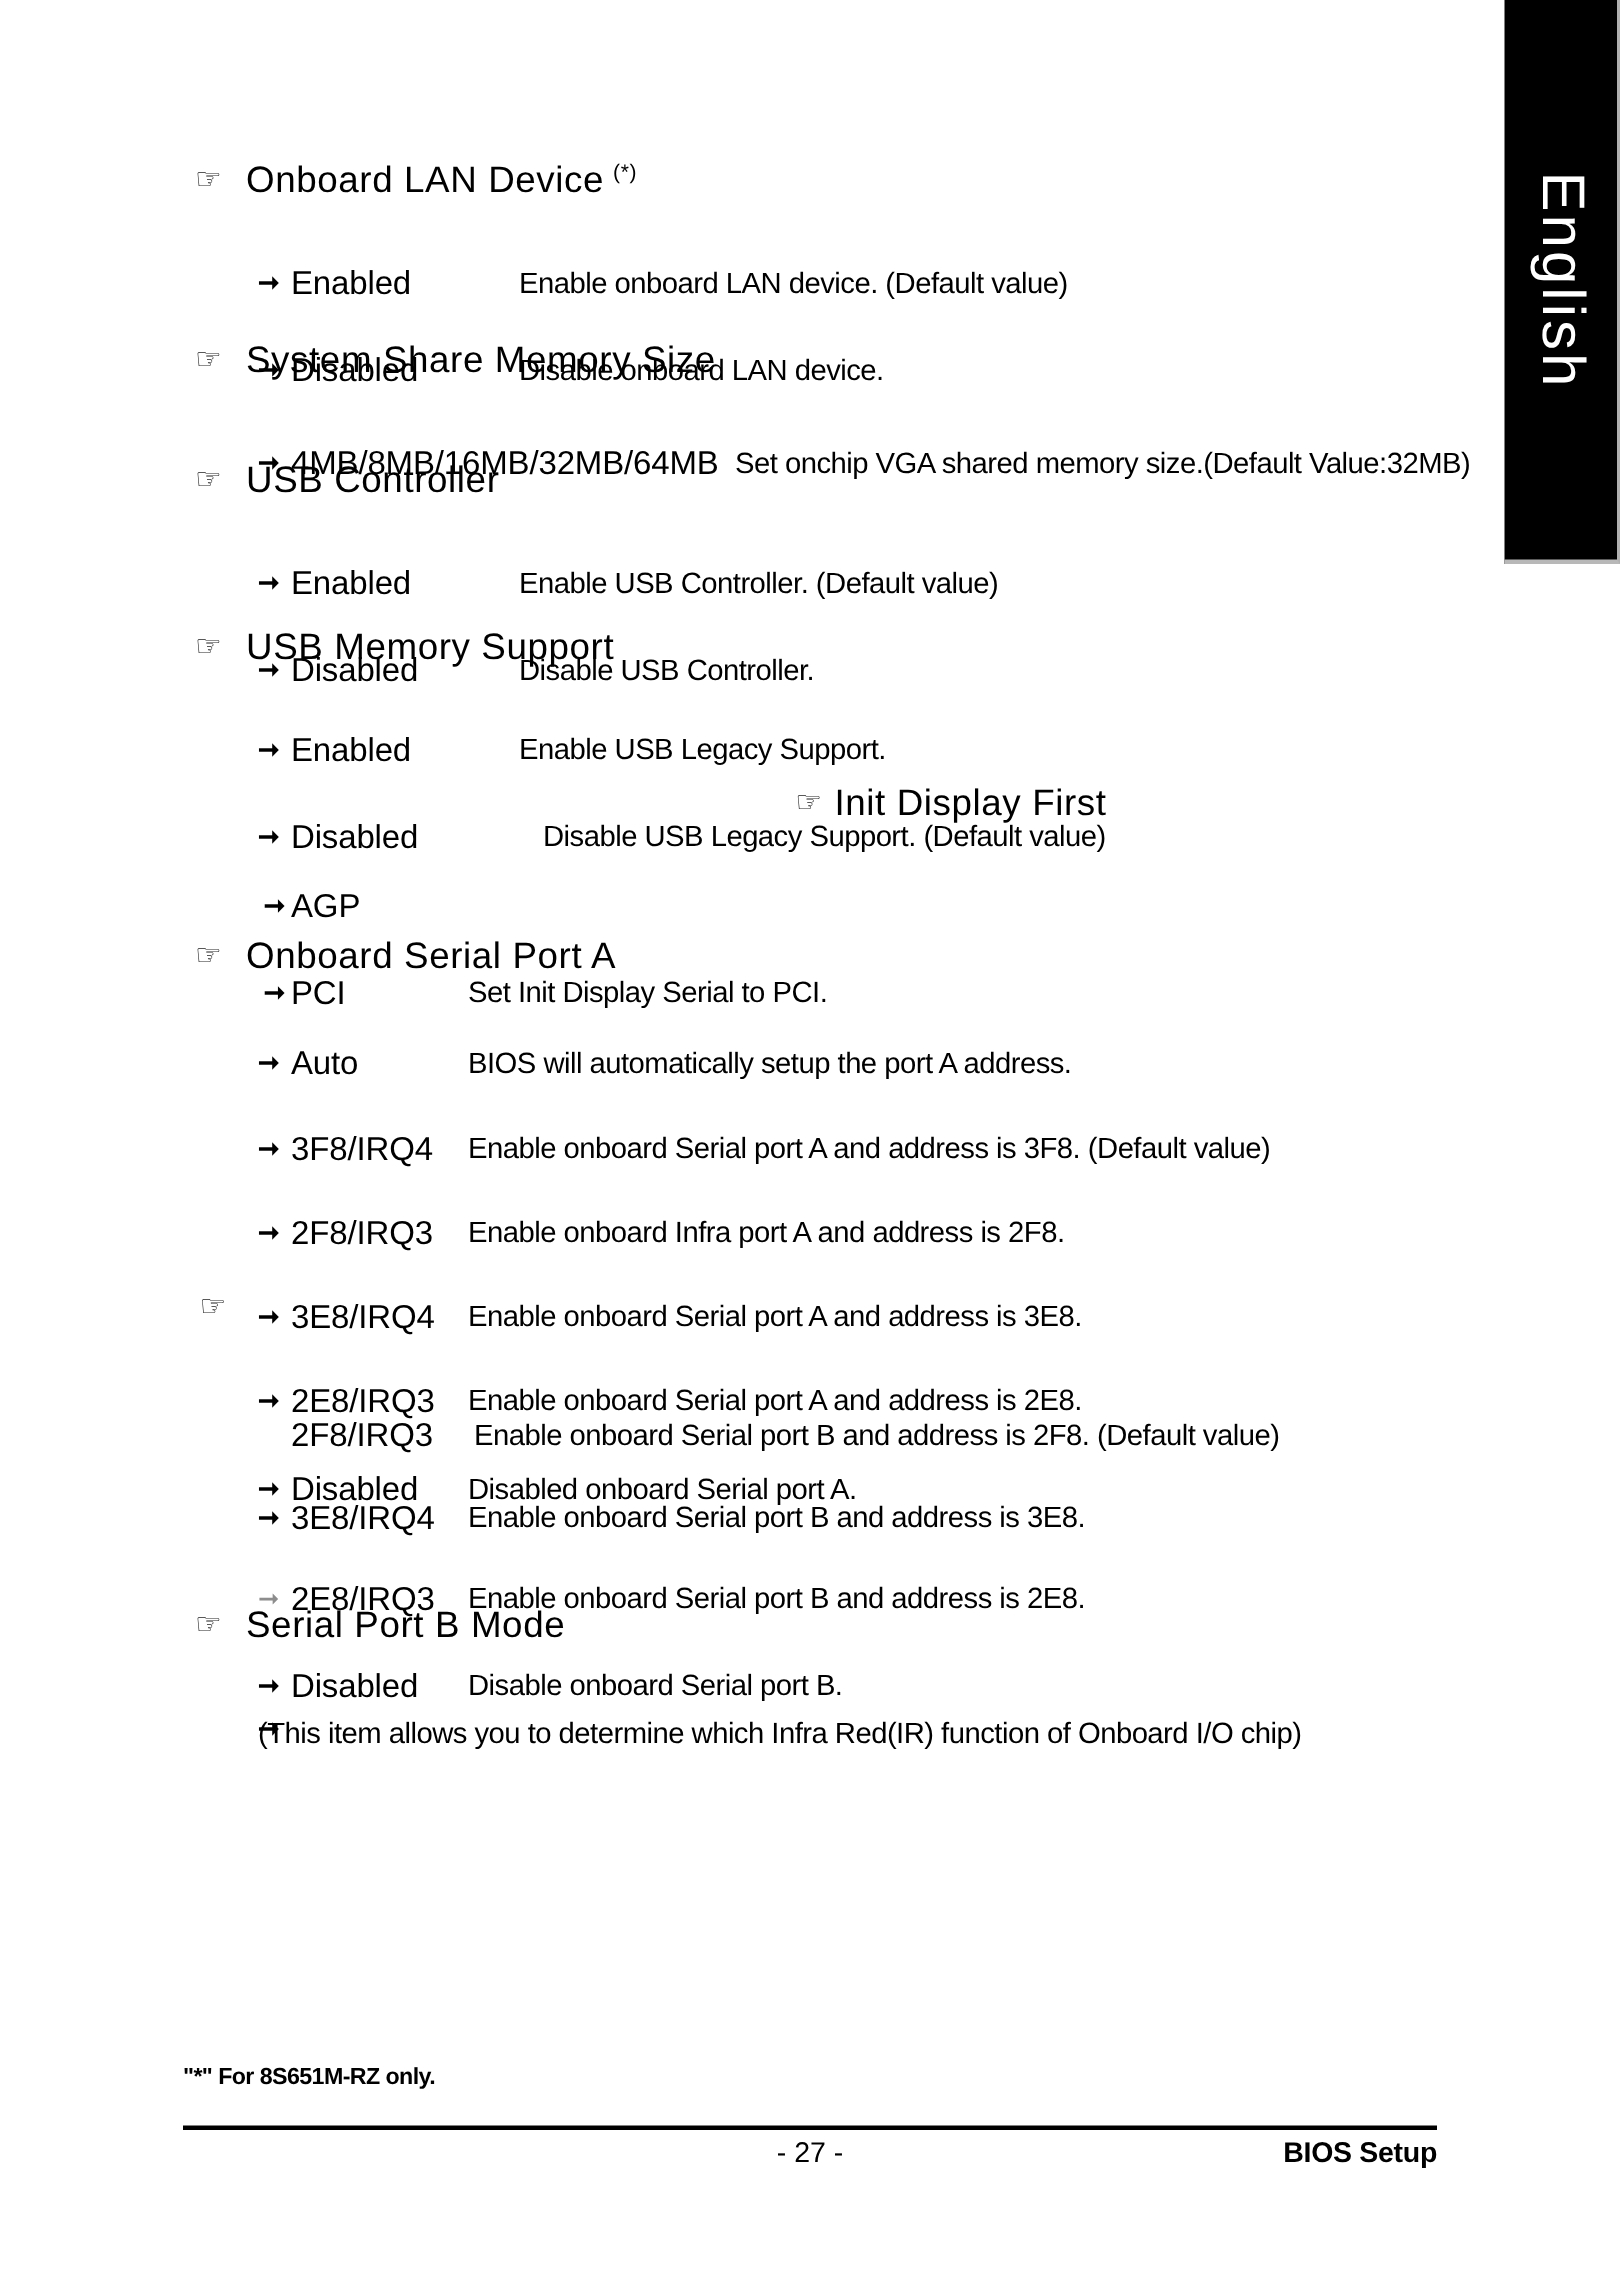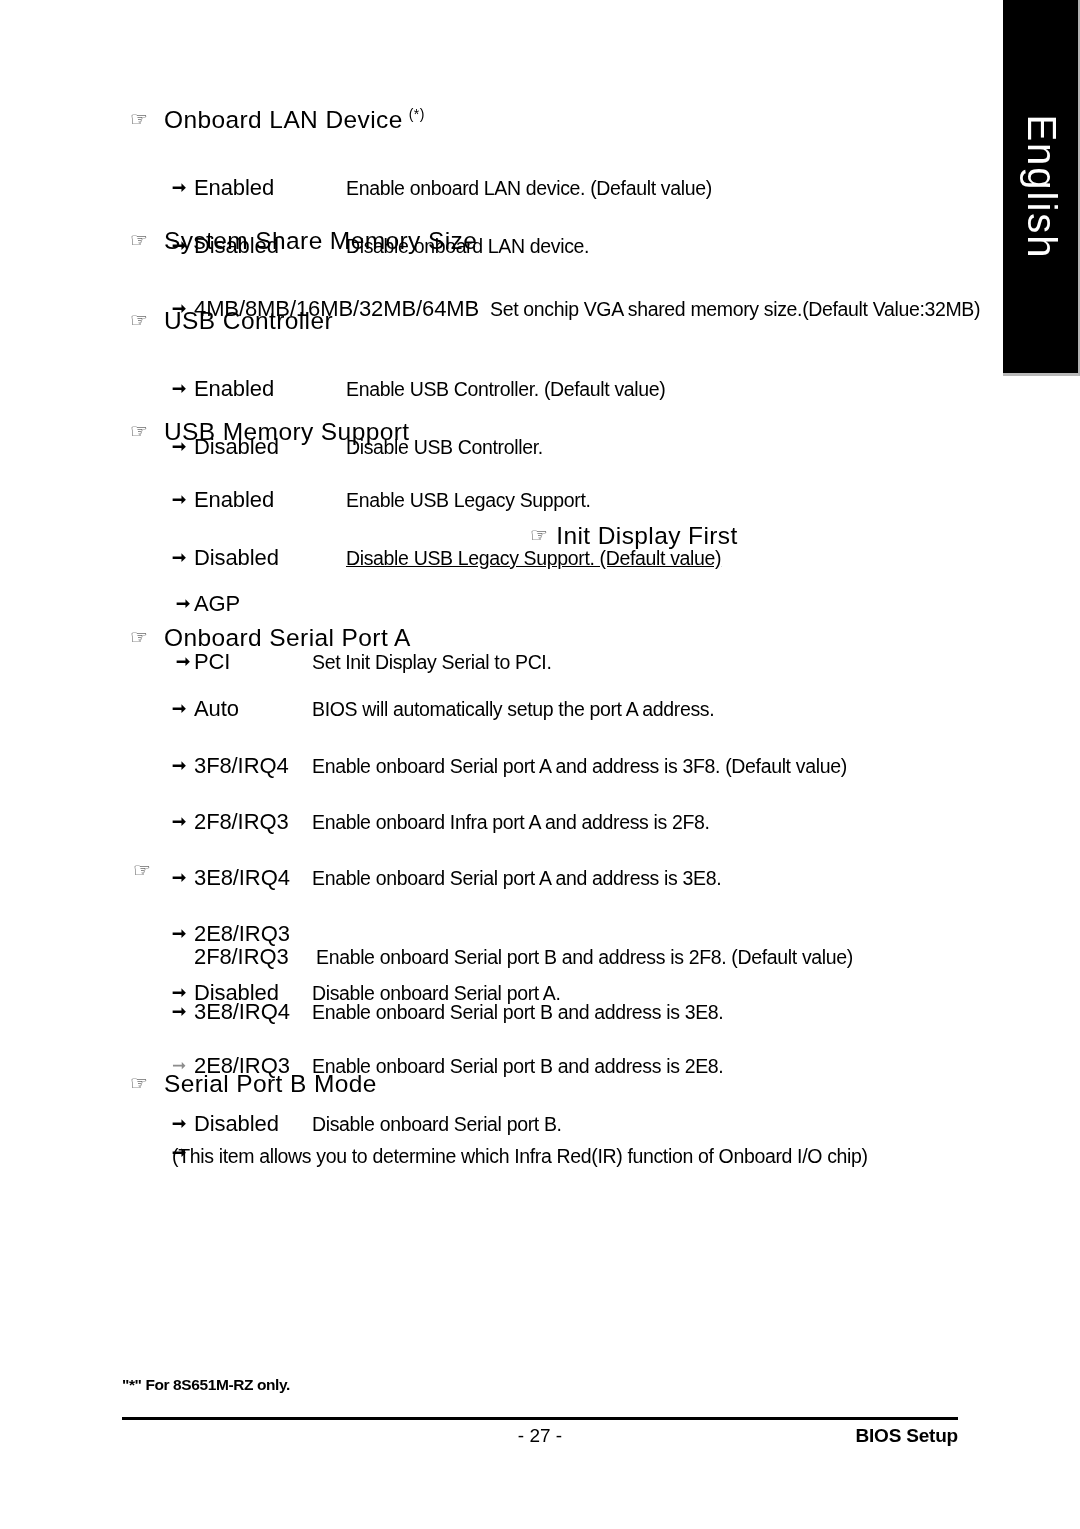--- a/index.html
+++ b/index.html
@@ -235,21 +235,21 @@
         <span class="hand">☞</span><span class="htext">USB Memory Support</span>
       </div>
       <div class="optrow" style="left:172px; top:41px;">
         <span class="bullet">➞</span>
         <span class="opt">Enabled</span>
         <span class="desc" style="left:174px;">Enable USB Legacy Support.</span>
       </div>
       <div class="optrow" style="left:172px; top:71px;">
         <span class="bullet">➞</span>
         <span class="opt">Disabled</span>
-        <span class="desc" style="left:174px;text-decoration:underline;">Disable USB Legacy Support. (Default value)</span>
+        <span class="desc" style="left:190px;">Disable USB Legacy Support. (Default value)</span>
       </div>
     </div>
 
     <div class="block" style="top:522px;text-align:center;">
       <div class="heading" style="left:130px;">
         <span class="hand">☞</span><span class="htext">Init Display First</span>
       </div>
       <div class="optrow" style="left:172px; top:41px;">
         <span class="bullet">➞</span>
         <span class="opt">AGP</span>
@@ -281,25 +281,26 @@
         <span class="desc" style="left:140px;">Enable onboard Infra port A and address is 2F8.</span>
       </div>
       <div class="optrow" style="left:172px; top:129px;">
         <span class="bullet">➞</span>
         <span class="opt">3E8/IRQ4</span>
         <span class="desc" style="left:140px;">Enable onboard Serial port A and address is 3E8.</span>
       </div>
       <div class="optrow" style="left:172px; top:157px;">
         <span class="bullet">➞</span>
         <span class="opt">2E8/IRQ3</span>
+        <span class="desc" style="left:140px;">Enable onboard Serial port A and address is 2E8.</span>
       </div>
       <div class="optrow" style="left:172px; top:188px;">
         <span class="bullet">➞</span>
         <span class="opt">Disabled</span>
-        <span class="desc" style="left:140px;">Disable onboard Serial port A.</span>
+        <span class="desc" style="left:140px;">Disabled onboard Serial port A.</span>
       </div>
     </div>
 
     <div class="lone-hand" style="left:133px; top:858px;">☞</div>
 
     <div class="block" style="top:944px;">
       <div class="optrow" style="left:172px; top:0px;">
         <span class="bullet none">➞</span>
         <span class="opt">2F8/IRQ3</span>
         <span class="desc" style="left:128px;margin-left:16px;">Enable onboard Serial port B and address is 2F8. (Default value)</span>

